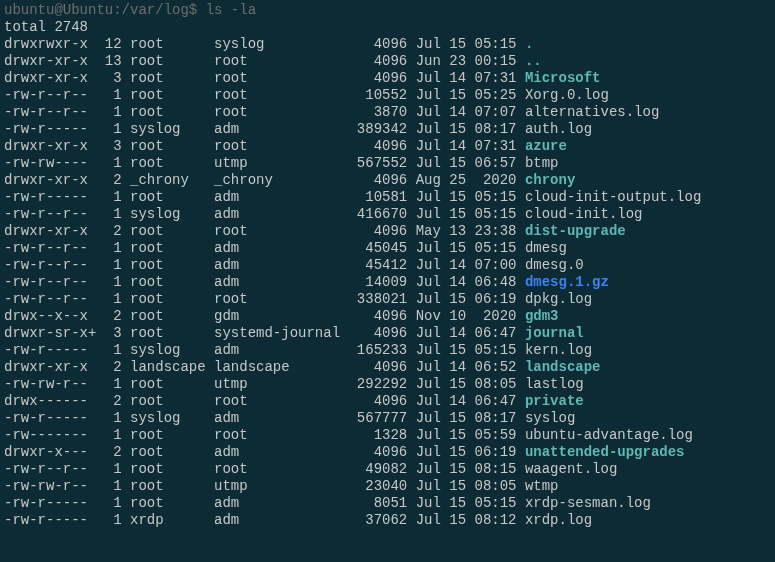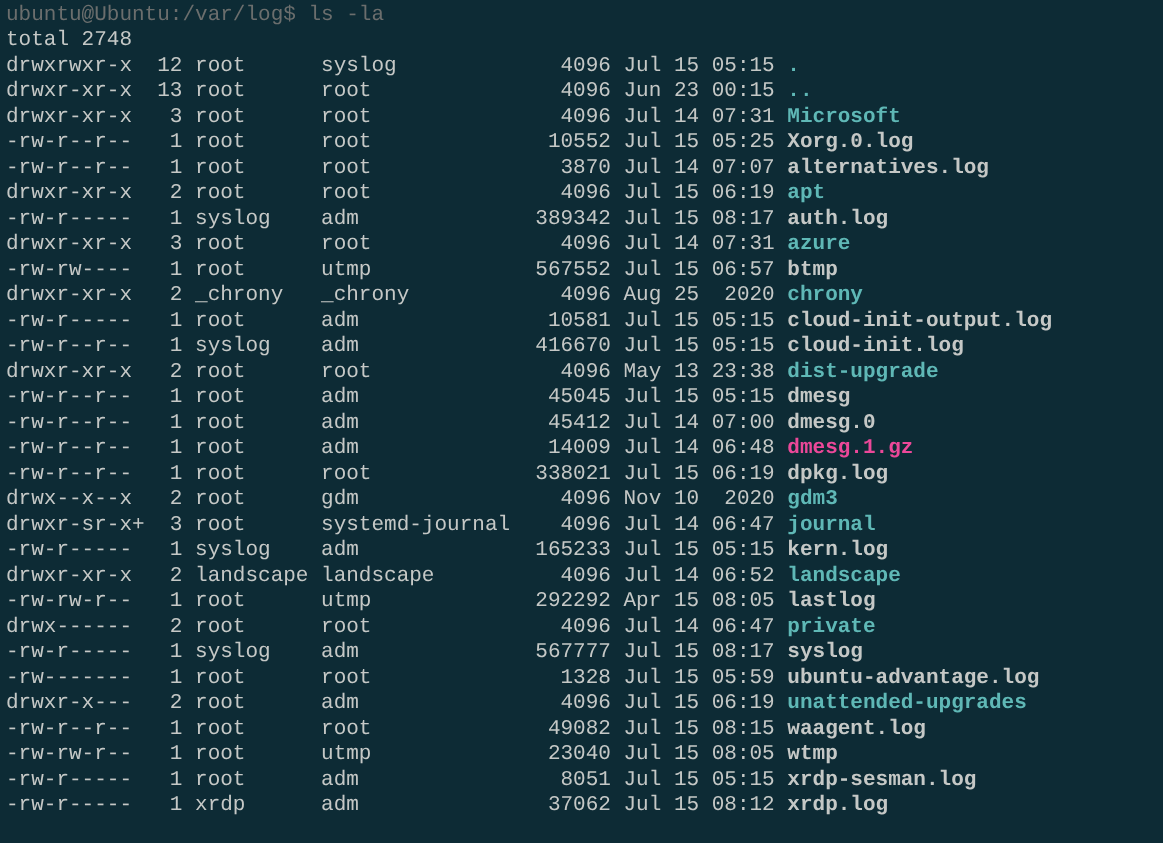--- a/index.html
+++ b/index.html
@@ -15,53 +15,52 @@
     padding: 2px 4px;
   }
   .prompt {
     white-space: pre;
     color: #6b6e6d;
   }
   .cmd { color: #6b6e6d; }
   .total { color: #c5c8c6; white-space: pre; }
   .row { white-space: pre; }
   .dir-name { color: #5fb8b6; font-weight: bold; }
-  .file-name { color: #c5c8c6; font-weight: bold; }
-  .gz-name { color: #ec4899; font-weight: bold; }
+  .file-name { color: #c5c8c6; }
+  .gz-name { color: #3b82f6; font-weight: bold; }
   #listing { }
 </style>
 </head>
 <body>
 
 <div>
   <div class="prompt"><span>ubuntu@Ubuntu:/var/log$ </span><span class="cmd">ls -la</span></div>
   <div class="total">total 2748</div>
   <div id="listing">
       <div class="row"><span>drwxrwxr-x  12 root      syslog             4096 Jul 15 05:15 </span><span class="dir-name">.</span></div>
       <div class="row"><span>drwxr-xr-x  13 root      root               4096 Jun 23 00:15 </span><span class="dir-name">..</span></div>
       <div class="row"><span>drwxr-xr-x   3 root      root               4096 Jul 14 07:31 </span><span class="dir-name">Microsoft</span></div>
       <div class="row"><span>-rw-r--r--   1 root      root              10552 Jul 15 05:25 </span><span class="file-name">Xorg.0.log</span></div>
       <div class="row"><span>-rw-r--r--   1 root      root               3870 Jul 14 07:07 </span><span class="file-name">alternatives.log</span></div>
-      <div class="row"><span>drwxr-xr-x   2 root      root               4096 Jul 15 06:19 </span><span class="dir-name">apt</span></div>
       <div class="row"><span>-rw-r-----   1 syslog    adm              389342 Jul 15 08:17 </span><span class="file-name">auth.log</span></div>
       <div class="row"><span>drwxr-xr-x   3 root      root               4096 Jul 14 07:31 </span><span class="dir-name">azure</span></div>
       <div class="row"><span>-rw-rw----   1 root      utmp             567552 Jul 15 06:57 </span><span class="file-name">btmp</span></div>
       <div class="row"><span>drwxr-xr-x   2 _chrony   _chrony            4096 Aug 25  2020 </span><span class="dir-name">chrony</span></div>
       <div class="row"><span>-rw-r-----   1 root      adm               10581 Jul 15 05:15 </span><span class="file-name">cloud-init-output.log</span></div>
       <div class="row"><span>-rw-r--r--   1 syslog    adm              416670 Jul 15 05:15 </span><span class="file-name">cloud-init.log</span></div>
       <div class="row"><span>drwxr-xr-x   2 root      root               4096 May 13 23:38 </span><span class="dir-name">dist-upgrade</span></div>
       <div class="row"><span>-rw-r--r--   1 root      adm               45045 Jul 15 05:15 </span><span class="file-name">dmesg</span></div>
       <div class="row"><span>-rw-r--r--   1 root      adm               45412 Jul 14 07:00 </span><span class="file-name">dmesg.0</span></div>
       <div class="row"><span>-rw-r--r--   1 root      adm               14009 Jul 14 06:48 </span><span class="gz-name">dmesg.1.gz</span></div>
       <div class="row"><span>-rw-r--r--   1 root      root             338021 Jul 15 06:19 </span><span class="file-name">dpkg.log</span></div>
       <div class="row"><span>drwx--x--x   2 root      gdm                4096 Nov 10  2020 </span><span class="dir-name">gdm3</span></div>
       <div class="row"><span>drwxr-sr-x+  3 root      systemd-journal    4096 Jul 14 06:47 </span><span class="dir-name">journal</span></div>
       <div class="row"><span>-rw-r-----   1 syslog    adm              165233 Jul 15 05:15 </span><span class="file-name">kern.log</span></div>
       <div class="row"><span>drwxr-xr-x   2 landscape landscape          4096 Jul 14 06:52 </span><span class="dir-name">landscape</span></div>
-      <div class="row"><span>-rw-rw-r--   1 root      utmp             292292 Apr 15 08:05 </span><span class="file-name">lastlog</span></div>
+      <div class="row"><span>-rw-rw-r--   1 root      utmp             292292 Jul 15 08:05 </span><span class="file-name">lastlog</span></div>
       <div class="row"><span>drwx------   2 root      root               4096 Jul 14 06:47 </span><span class="dir-name">private</span></div>
       <div class="row"><span>-rw-r-----   1 syslog    adm              567777 Jul 15 08:17 </span><span class="file-name">syslog</span></div>
       <div class="row"><span>-rw-------   1 root      root               1328 Jul 15 05:59 </span><span class="file-name">ubuntu-advantage.log</span></div>
       <div class="row"><span>drwxr-x---   2 root      adm                4096 Jul 15 06:19 </span><span class="dir-name">unattended-upgrades</span></div>
       <div class="row"><span>-rw-r--r--   1 root      root              49082 Jul 15 08:15 </span><span class="file-name">waagent.log</span></div>
       <div class="row"><span>-rw-rw-r--   1 root      utmp              23040 Jul 15 08:05 </span><span class="file-name">wtmp</span></div>
       <div class="row"><span>-rw-r-----   1 root      adm                8051 Jul 15 05:15 </span><span class="file-name">xrdp-sesman.log</span></div>
       <div class="row"><span>-rw-r-----   1 xrdp      adm               37062 Jul 15 08:12 </span><span class="file-name">xrdp.log</span></div>
     </div>
 </div>

